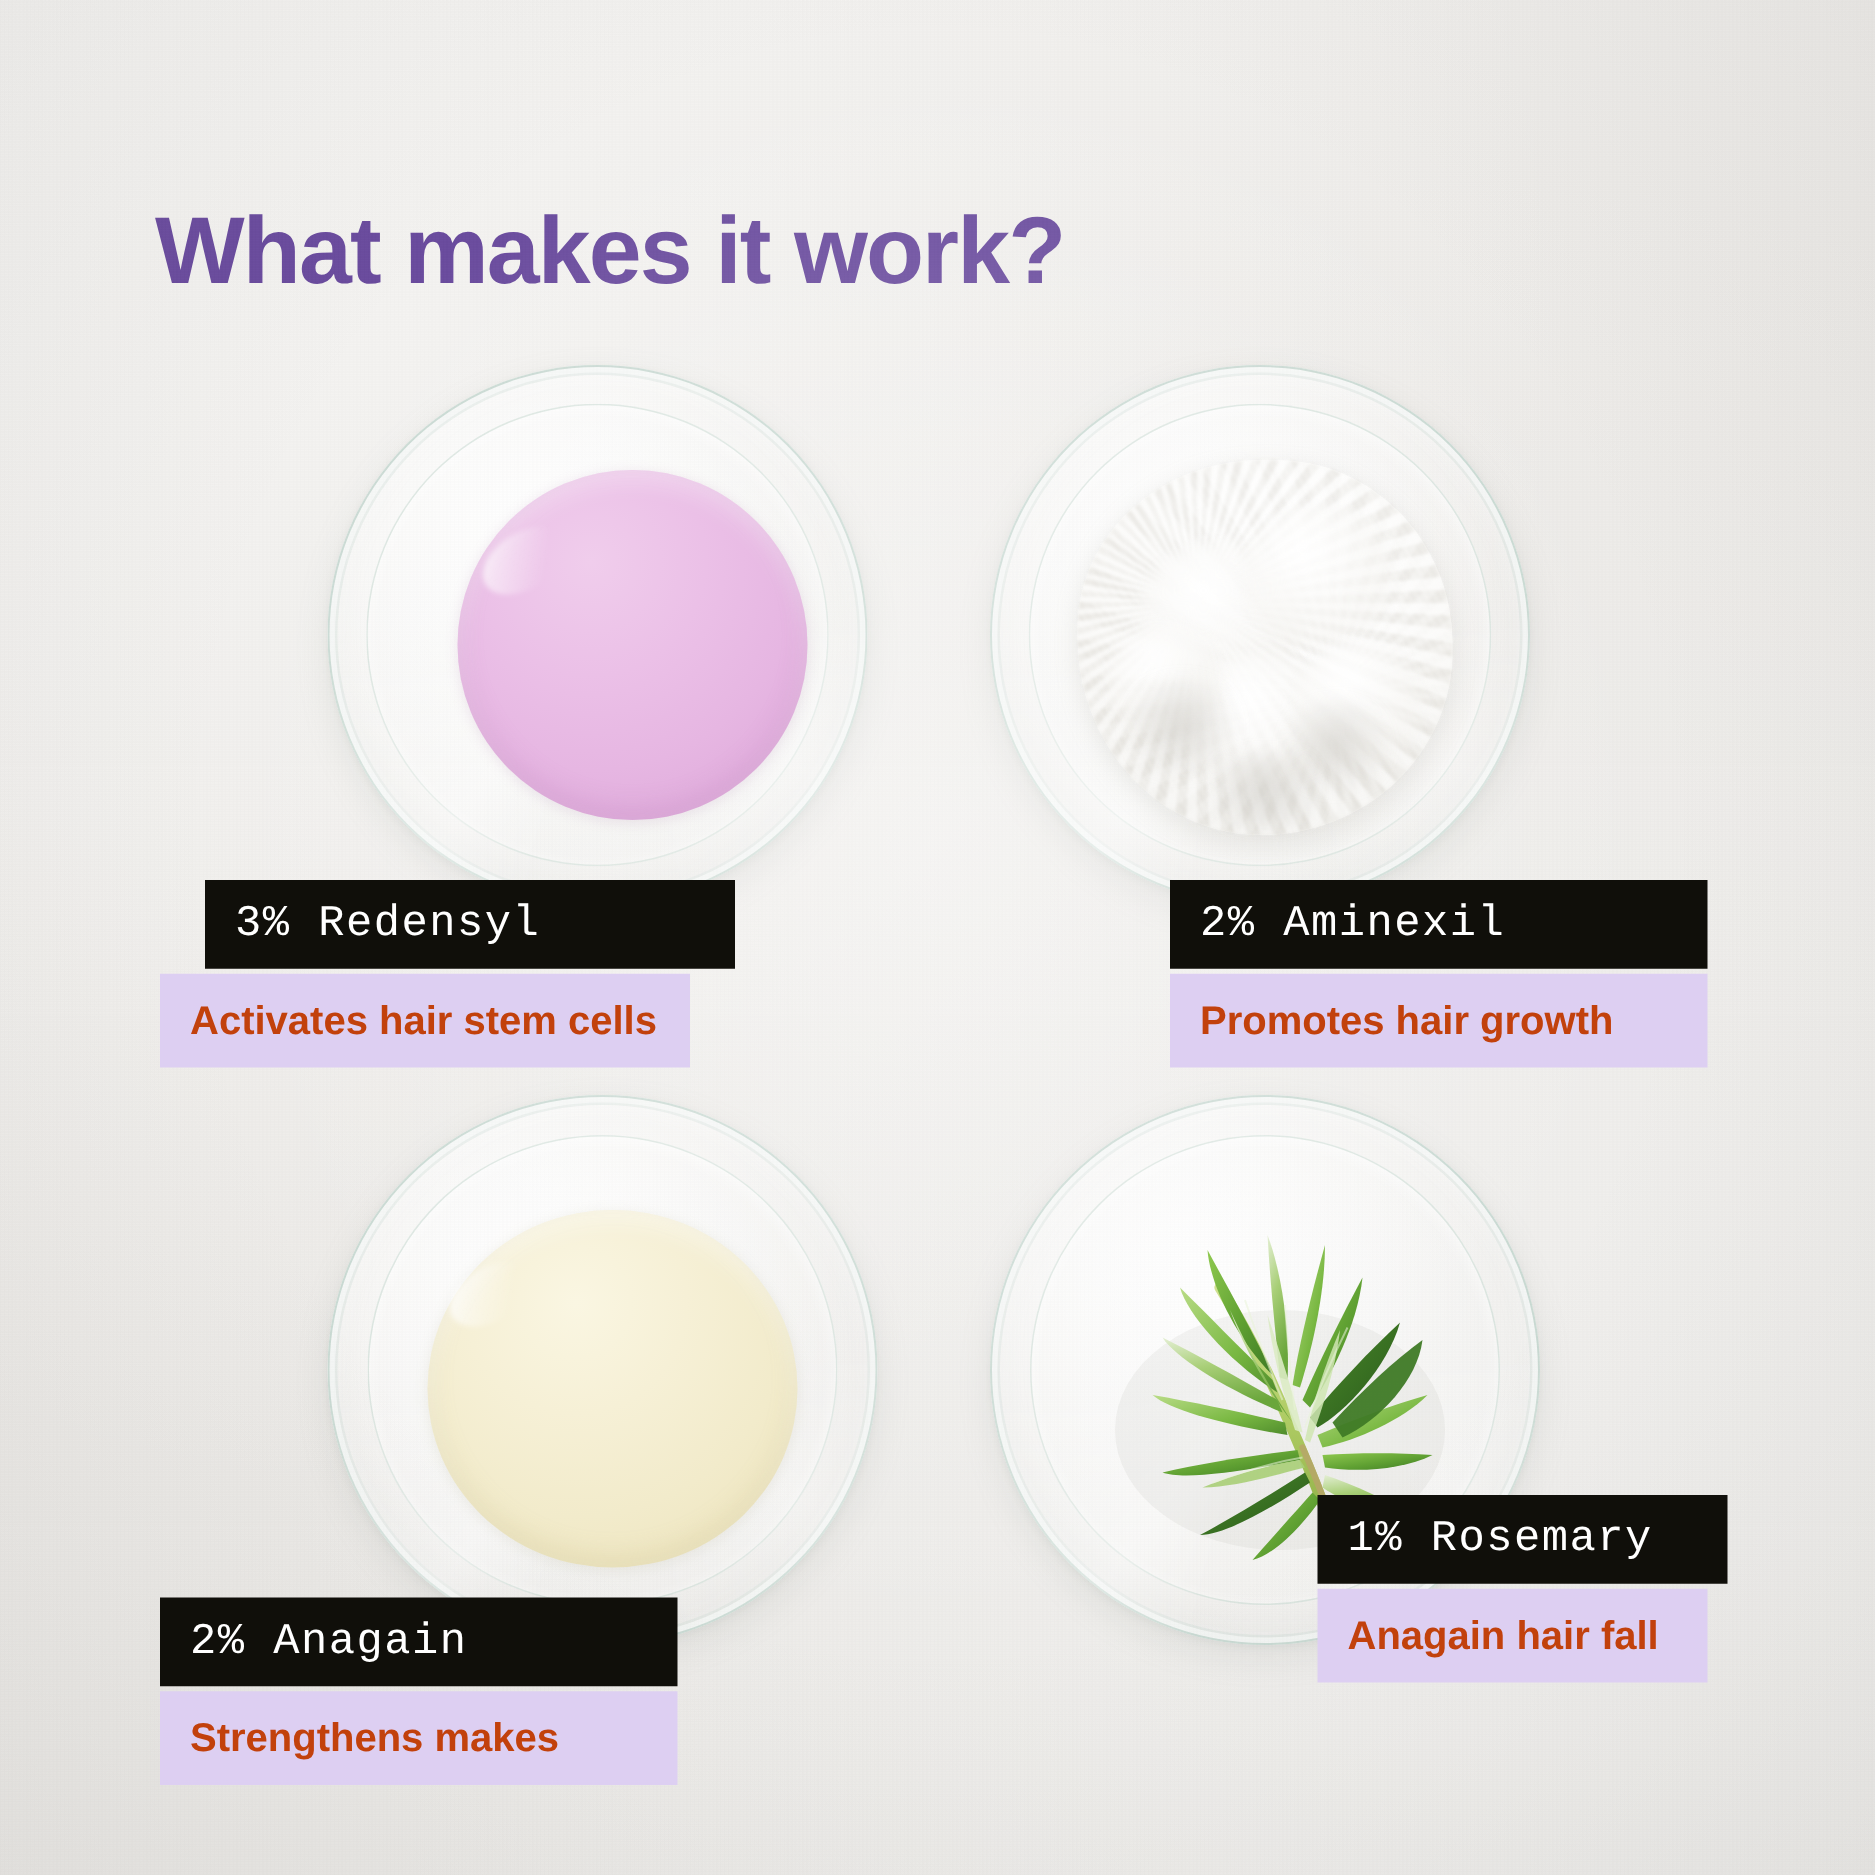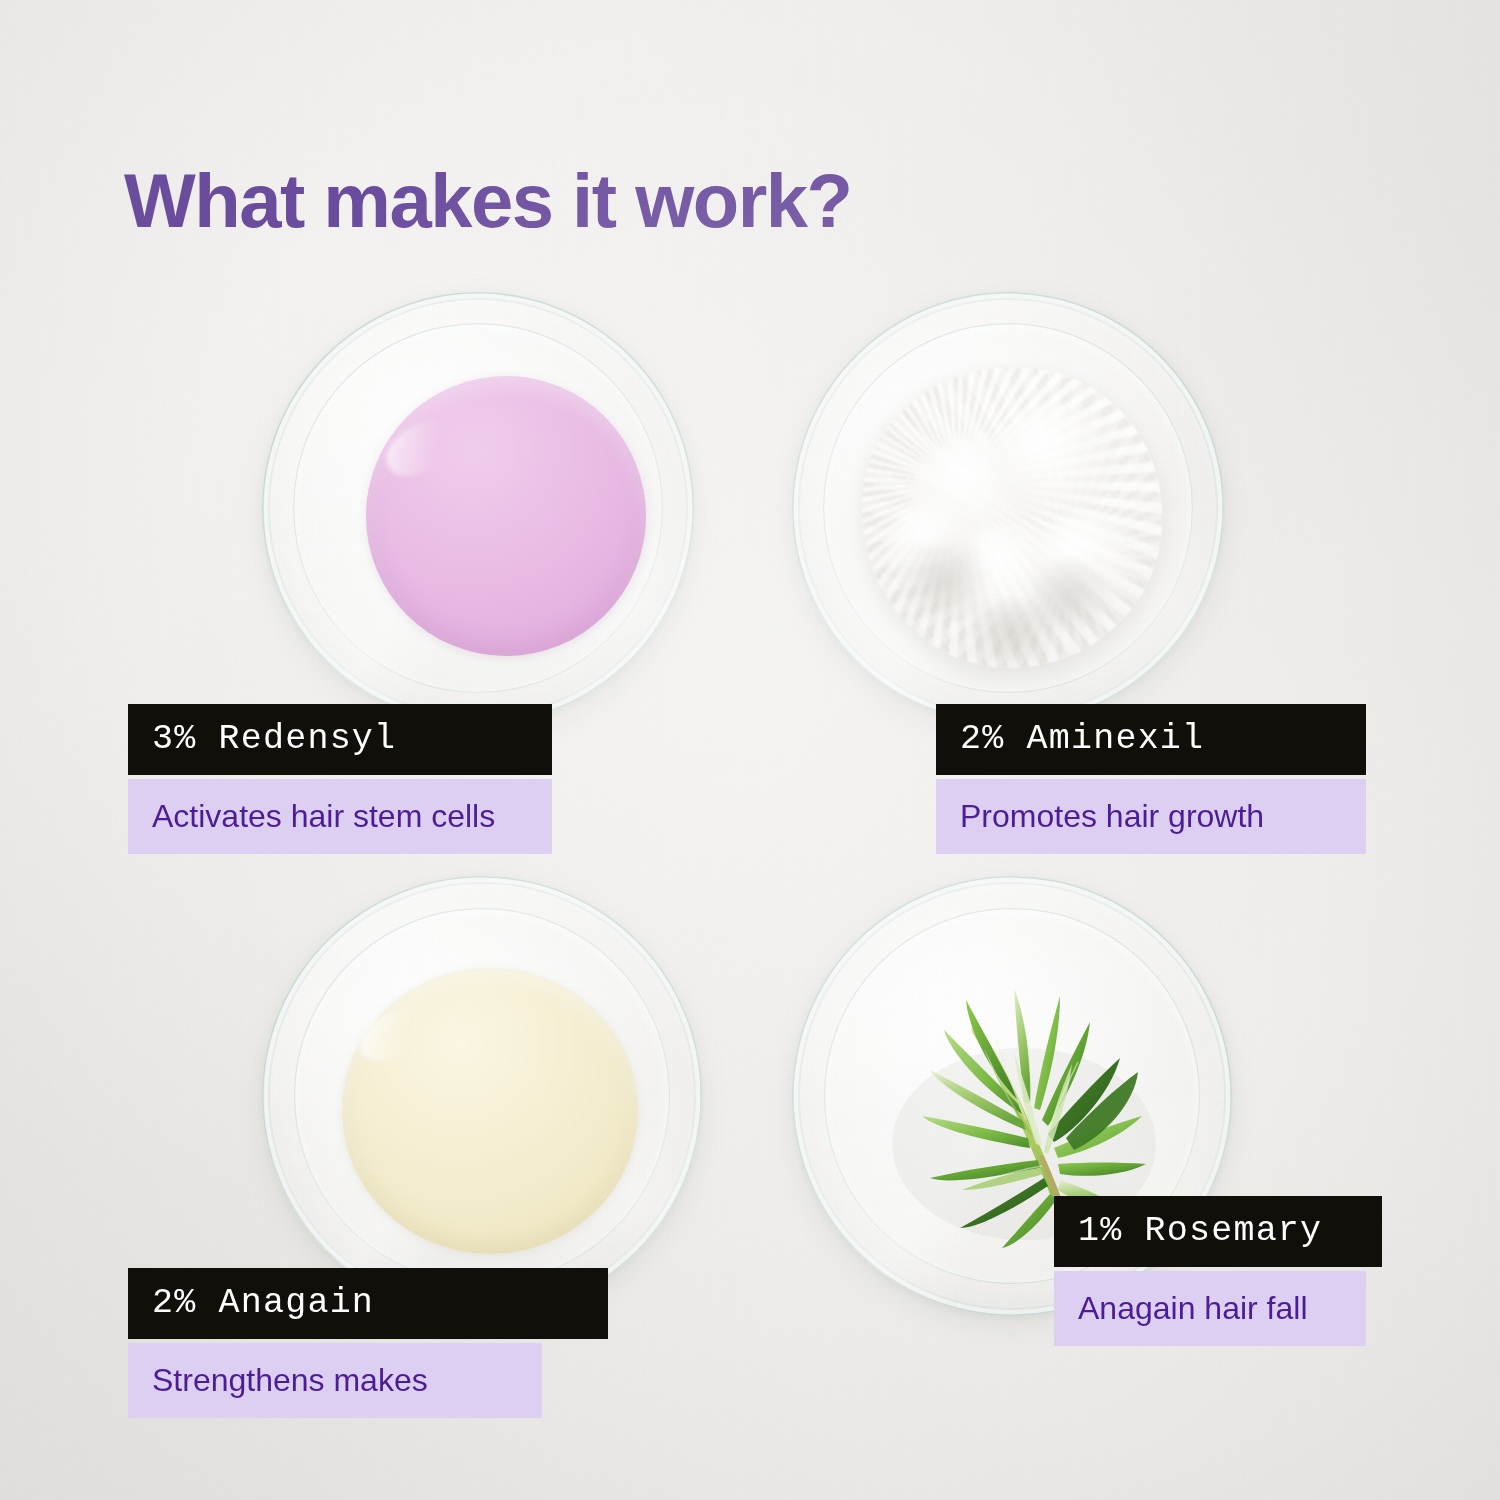--- a/index.html
+++ b/index.html
@@ -196,41 +196,42 @@
     font-size: 35px;
     letter-spacing: 1.2px;
     line-height: 1;
     padding: 18px 22px 18px 24px;
     display: inline-block;
     white-space: nowrap;
     box-sizing: border-box;
   }
   .label .desc {
     background: #ddcff2;
-    color: #4c1d95;
+    color: #c2410c;
     font-family: "Liberation Sans", sans-serif;
     font-size: 32px;
     line-height: 1;
     padding: 21px 22px 22px 24px;
     display: block;
     white-space: nowrap;
     box-sizing: border-box;
     margin-top: 4px;
+    font-weight: bold;
   }
 
   #label-redensyl { left: 128px; top: 704px; }
-  #label-redensyl .tag  { width: 424px; }
+  #label-redensyl .tag  { width: 424px; margin-left: 36px; }
   #label-redensyl .desc { width: 424px; }
 
   #label-aminexil { left: 936px; top: 704px; }
   #label-aminexil .tag  { width: 430px; }
   #label-aminexil .desc { width: 430px; }
 
   #label-anagain { left: 128px; top: 1268px; }
-  #label-anagain .tag  { width: 480px; }
+  #label-anagain .tag  { width: 414px; margin-top: 10px; }
   #label-anagain .desc { width: 414px; }
 
   #label-rosemary { left: 1054px; top: 1196px; }
   #label-rosemary .tag  { width: 328px; }
   #label-rosemary .desc { width: 312px; }
 </style>
 </head>
 <body>
 
 <div id="stage">

